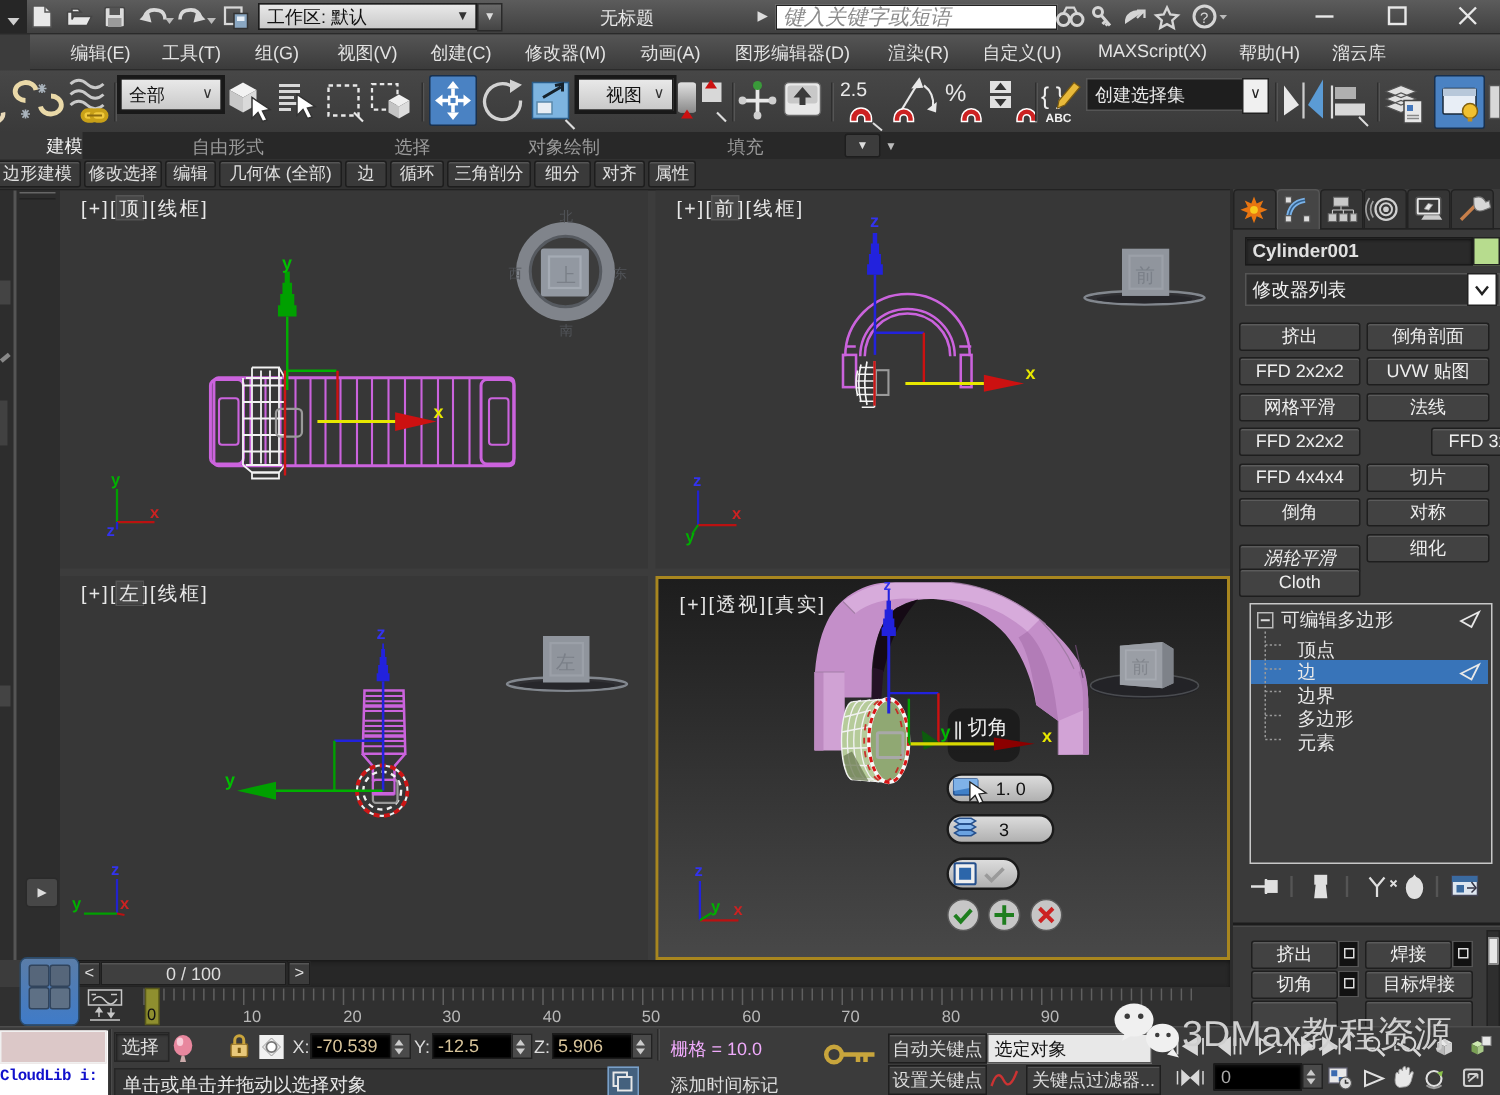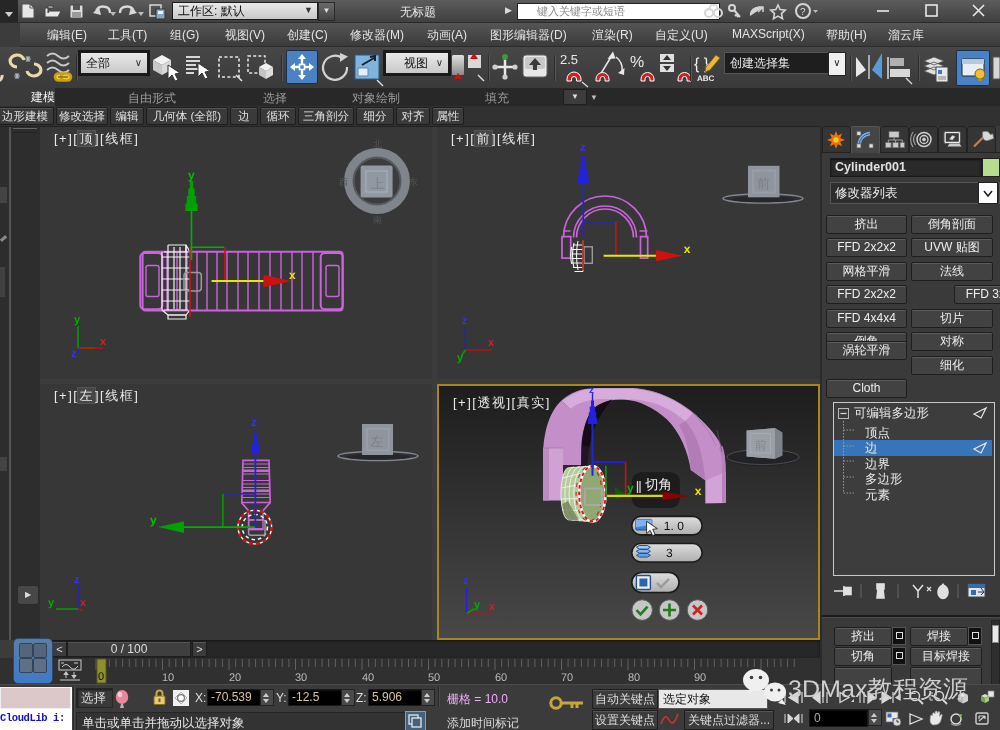--- a/index.html
+++ b/index.html
@@ -70,21 +70,21 @@
   <rect x="156" y="9" width="9" height="10" fill="#8aa7c2" stroke="#333"></rect>
   <rect x="158" y="11" width="5" height="3" fill="#e8f0f8"></rect>
  </svg>
  <div class="combo" style="left:172px;top:2px;width:144px;height:16px;line-height:16px;">
    <span style="padding-left:5px;">工作区: 默认</span>
    <span style="position:absolute;right:4px;top:-1px;font-size:9px;color:#333;">▼</span>
  </div>
  <div class="ab" style="left:318px;top:2px;width:15px;height:17px;background:linear-gradient(#6a6a6a,#444);border:1px solid #2a2a2a;color:#ddd;font-size:8px;text-align:center;line-height:16px;">▼</div>
  <div class="tx" style="left:400px;top:4px;color:#e8e8e8;font-size:12px;">无标题</div>
  <div class="tx" style="left:505px;top:5px;color:#ddd;font-size:9px;">▶</div>
- <div class="ab" style="left:517px;top:3px;width:182px;height:15px;background:#fff;border:1px solid #222;color:#8a8a8a;font-size:11px;line-height:15px;padding-left:19px;">键入关键字或短语</div>
+ <div class="ab" style="left:517px;top:3px;width:182px;height:15px;background:#fff;border:1px solid #222;color:#8a8a8a;font-style:italic;font-size:14px;line-height:15px;padding-left:4px;">键入关键字或短语</div>
  <svg class="ab" style="left:700px;top:0" width="160" height="22" viewBox="0 0 160 22">
 
   <circle cx="9" cy="13" r="4" fill="none" stroke="#d5d5d5" stroke-width="2"></circle>
   <circle cx="18" cy="13" r="4" fill="none" stroke="#d5d5d5" stroke-width="2"></circle>
   <path d="M9 9 l2 -4 5 0 2 4" fill="none" stroke="#d5d5d5" stroke-width="1.5"></path>
 
   <circle cx="32" cy="8" r="3" fill="none" stroke="#d5d5d5" stroke-width="2"></circle>
   <path d="M34 10 l6 7 m-3 -3 l-2 2 m4 -1 l-2 2" stroke="#d5d5d5" stroke-width="2" fill="none"></path>
 
   <path d="M50 16 a8 8 0 0 1 12 -8 z" fill="#d5d5d5"></path>
@@ -612,21 +612,21 @@
  <div class="mbtn" style="left:6px;top:112px;width:79px;">FFD 2x2x2</div>
     <div class="mbtn" style="left:91px;top:112px;width:80px;">UVW 贴图</div>
  <div class="mbtn" style="left:6px;top:135.5px;width:79px;">网格平滑</div>
     <div class="mbtn" style="left:91px;top:135.5px;width:80px;">法线</div>
  <div class="mbtn" style="left:6px;top:159px;width:79px;">FFD 2x2x2</div>
     <div class="mbtn" style="left:91px;top:159px;width:80px;margin-left:43px;">FFD 3x3x3</div>
  <div class="mbtn" style="left:6px;top:182.5px;width:79px;">FFD 4x4x4</div>
     <div class="mbtn" style="left:91px;top:182.5px;width:80px;">切片</div>
  <div class="mbtn" style="left:6px;top:206px;width:79px;">倒角</div>
     <div class="mbtn" style="left:91px;top:206px;width:80px;">对称</div>
- <div class="mbtn" style="left:6px;top:215px;width:79px;">涡轮平滑</div>
+ <div class="mbtn" style="left:6px;top:237px;width:79px;font-style:italic;">涡轮平滑</div>
     <div class="mbtn" style="left:91px;top:229.5px;width:80px;">细化</div>
  <div class="mbtn" style="left:6px;top:253px;width:79px;">Cloth</div>
 
  <div class="ab" style="left:13px;top:276px;width:160px;height:172px;background:#3d3d3d;border:1px solid #c8c8c8;font-size:12.5px;color:#e8e8e8;">
   <div class="ab" style="left:0;top:2px;width:158px;height:16px;line-height:16px;">
     <span style="position:absolute;left:4px;top:3px;width:9px;height:9px;border:1px solid #bbb;background:#3d3d3d;"></span>
     <svg style="position:absolute;left:5px;top:4px;" width="9" height="9">
           <path d="M1.5 4.5 h6" stroke="#ddd" stroke-width="1.2"></path>
         </svg>
     <span style="padding-left:20px;">可编辑多边形</span>

